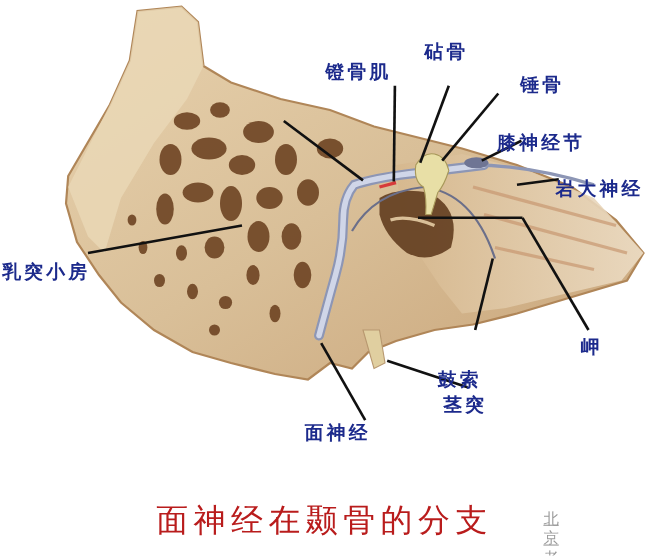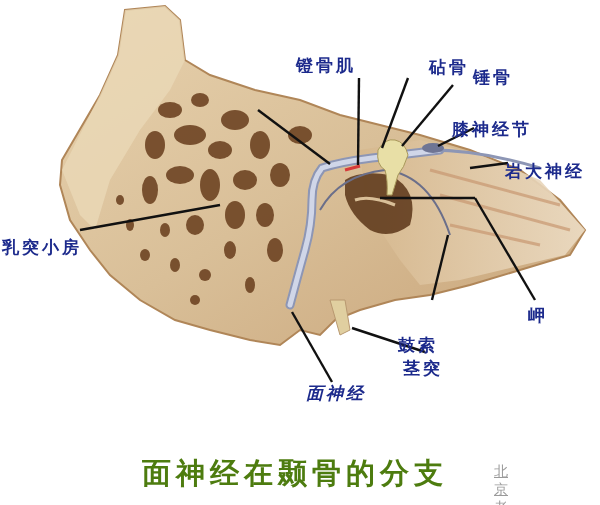--- a/index.html
+++ b/index.html
@@ -2,21 +2,21 @@
 <html><head>
 <meta charset="utf-8">
 <style>
   html, body { margin:0; padding:0; }
   body { width:600px; height:505px; background:#ffffff; position:relative; overflow:hidden;
          font-family:"DejaVu Serif", serif; }
   .stage { position:absolute; left:0; top:0; width:496px; height:505px; }
   svg.art { position:absolute; left:0; top:0; }
   .lbl { position:absolute; color:#1c2a8c; font-size:17px; font-weight:bold; letter-spacing:3px;
          white-space:nowrap; font-family:"DejaVu Serif", serif; }
-  .title { position:absolute; left:142px; top:454px; color:#4d7c0f; font-size:29px; font-weight:bold;
+  .title { position:absolute; left:142px; top:454px; color:#b91c1c; font-size:29px; font-weight:normal;
            letter-spacing:5px; white-space:nowrap; font-family:"DejaVu Serif", serif; }
   .wm { position:absolute; left:470px; top:463px; display:flex; align-items:center; gap:4px;
         color:#9a9a9a; font-size:14px; font-family:"DejaVu Sans", sans-serif;text-decoration:underline; }
   .wm-icon { width:20px; height:16px; position:relative; }
 </style>
 </head>
 <body>
 
 <div class="stage">
   <svg class="art" width="600" height="505" viewBox="0 0 600 505">
@@ -96,29 +96,29 @@
       <line x1="258" y1="110" x2="330" y2="164"></line>
       <line x1="380" y1="198" x2="475" y2="198"></line>
       <line x1="475" y1="198" x2="535" y2="300"></line>
       <line x1="448" y1="235" x2="432" y2="300"></line>
       <line x1="352" y1="328" x2="425" y2="352"></line>
       <line x1="292" y1="312" x2="332" y2="382"></line>
     </g>
   </svg>
 
   <span class="lbl" style="left:296px;top:54px;">镫骨肌</span>
-  <span class="lbl" style="left:386px;top:56px;margin-left:43px;">砧骨</span>
+  <span class="lbl" style="left:386px;top:36px;">砧骨</span>
   <span class="lbl" style="left:473px;top:66px;">锤骨</span>
   <span class="lbl" style="left:452px;top:118px;">膝神经节</span>
   <span class="lbl" style="left:505px;top:160px;">岩大神经</span>
   <span class="lbl" style="left:2px;top:236px;">乳突小房</span>
   <span class="lbl" style="left:398px;top:306px;margin-top:28px;">鼓索</span>
   <span class="lbl" style="left:528px;top:304px;">岬</span>
   <span class="lbl" style="left:403px;top:357px;">茎突</span>
-  <span class="lbl" style="left:306px;top:382px;font-style:italic;">面神经</span>
+  <span class="lbl" style="left:277px;top:382px;">面神经</span>
 
   <div class="title">面神经在颞骨的分支</div>
 
   <div class="wm">
     <span class="wm-icon">
       <svg width="20" height="16" viewBox="0 0 20 16">
         <ellipse cx="8" cy="7" rx="7" ry="5.5" fill="none" stroke="#9a9a9a" stroke-width="1.3"></ellipse>
         <ellipse cx="13" cy="10" rx="5.5" ry="4.2" fill="#fff" stroke="#9a9a9a" stroke-width="1.3"></ellipse>
       </svg>
     </span>

